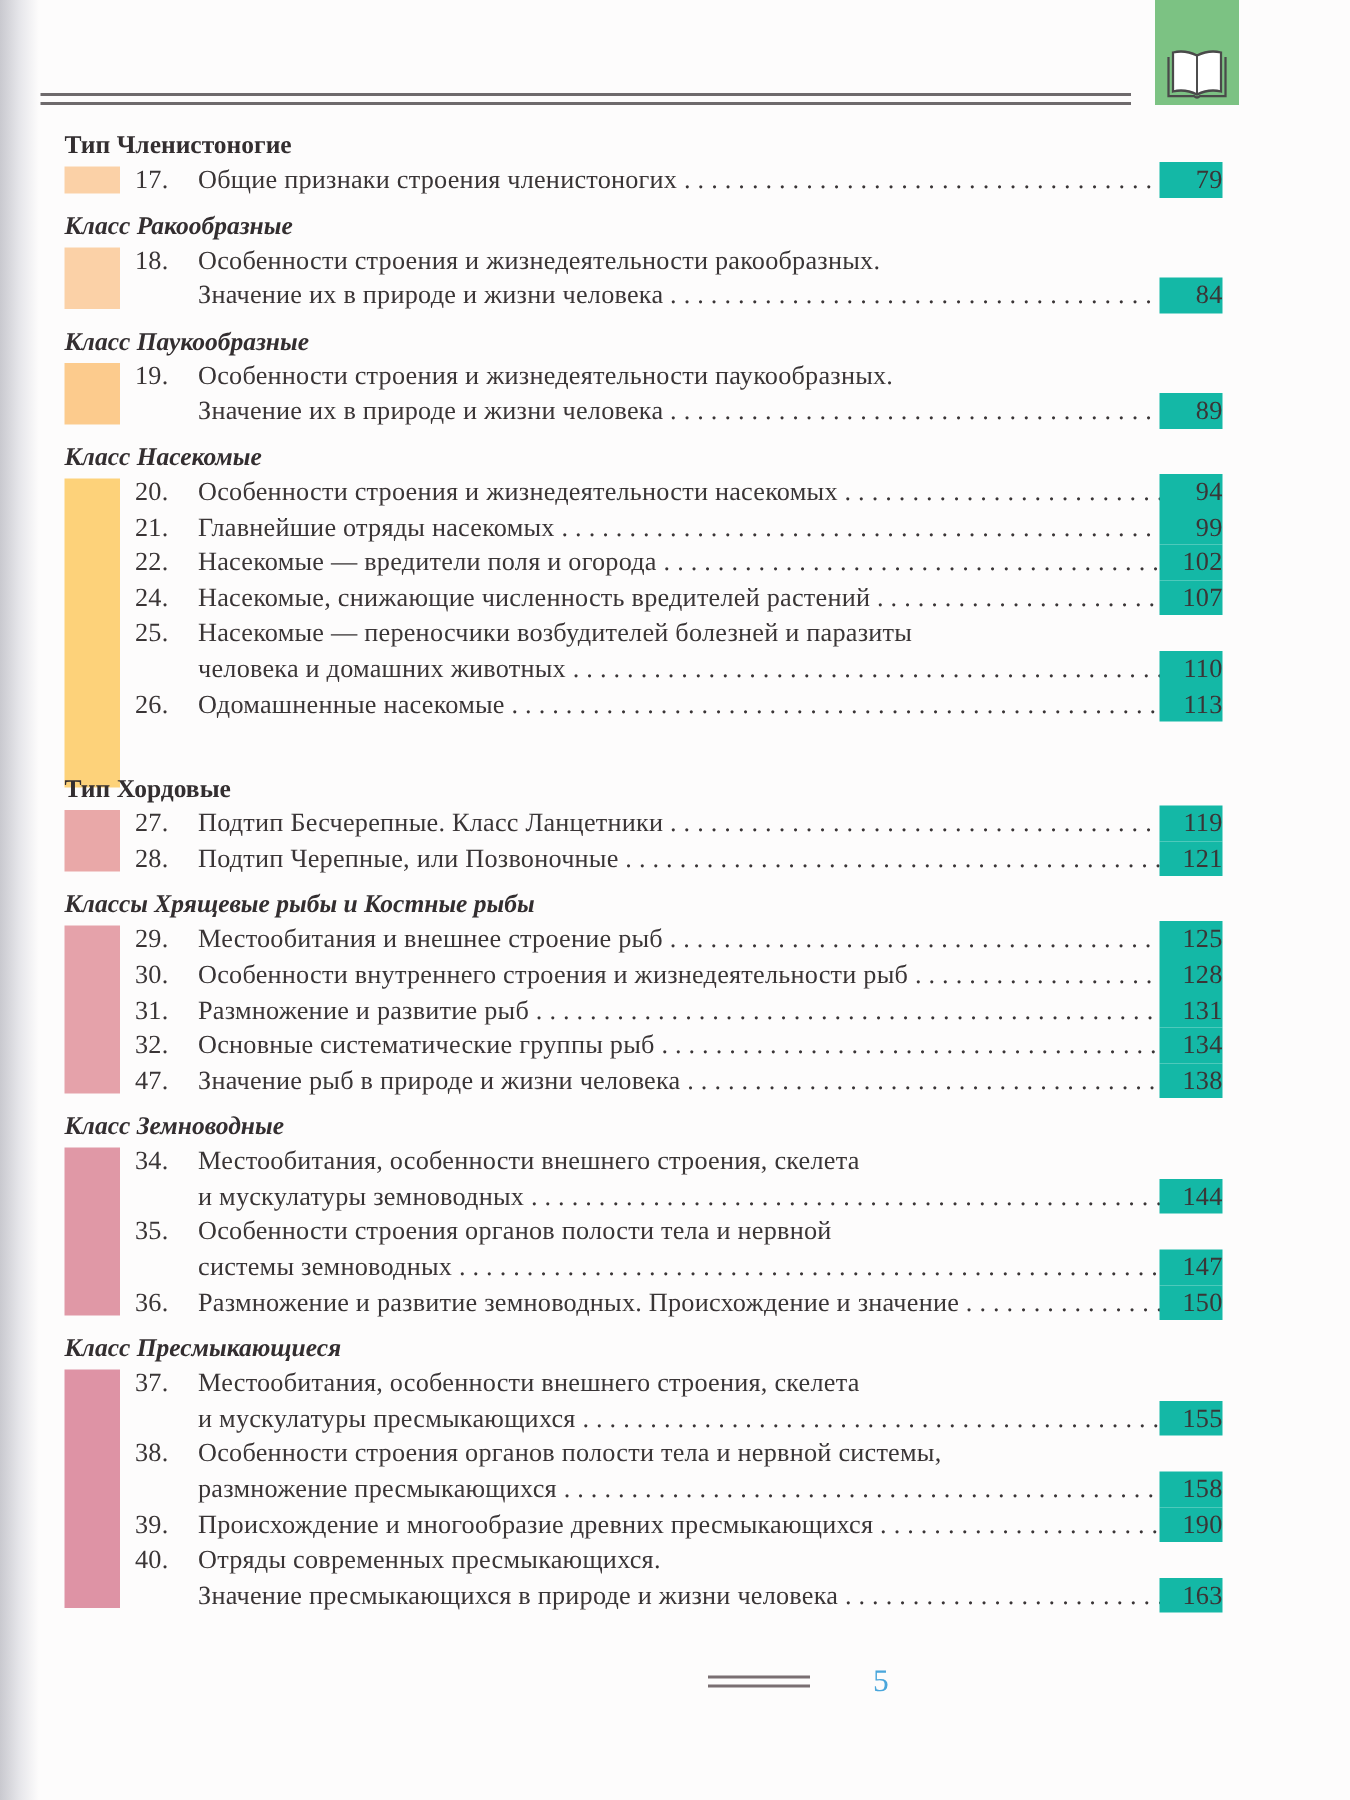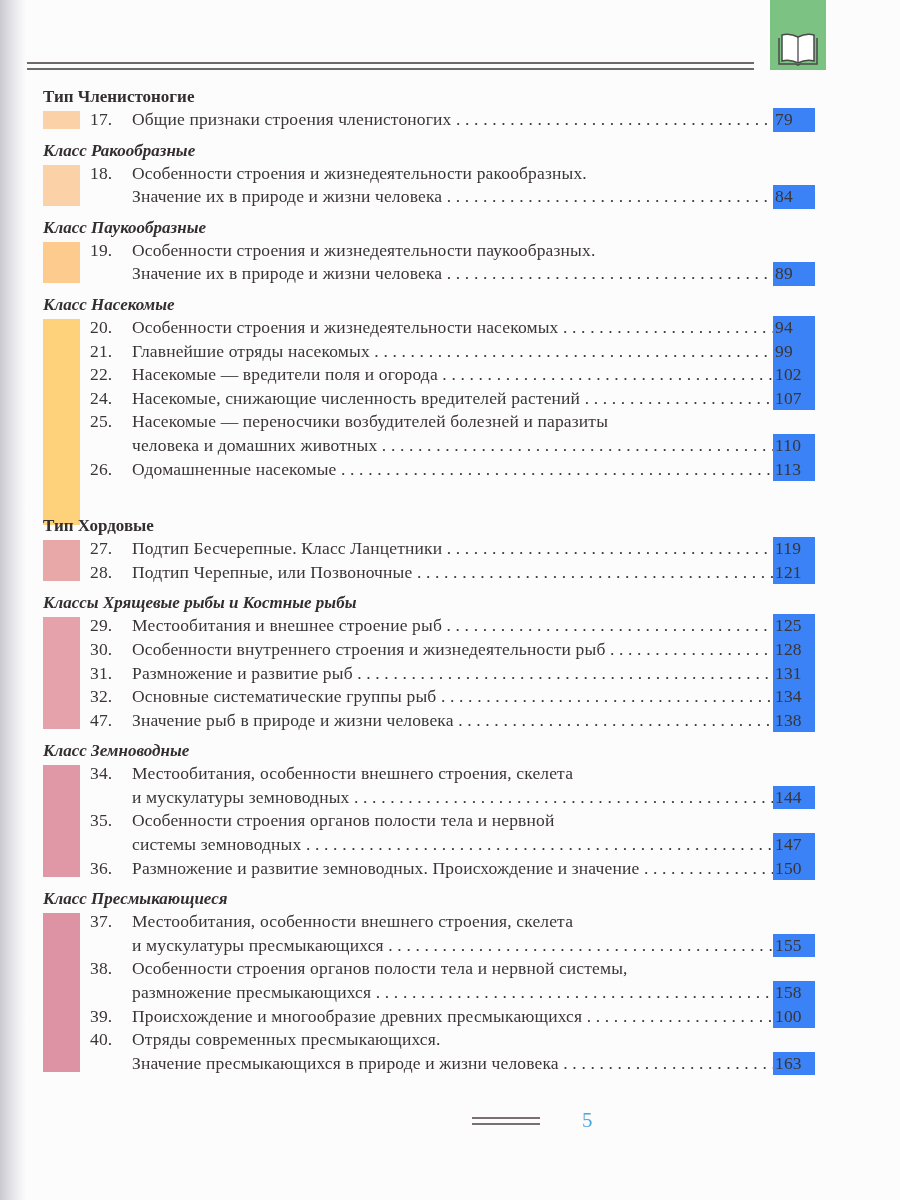--- a/index.html
+++ b/index.html
@@ -44,21 +44,21 @@
     font-family: "Liberation Serif", "DejaVu Serif", serif;
     font-size: 17.5px; letter-spacing: 0.15px; text-decoration: underline;
   }
   .num { position: absolute; left: 90px; width: 40px; }
   .txt { position: absolute; left: 132px; right: 89px; overflow: hidden; }
   .txt.first-only { right: auto; }
   .txt .lead::after {
     content: " . . . . . . . . . . . . . . . . . . . . . . . . . . . . . . . . . . . . . . . . . . . . . . . . . . . . . . . . . . . . . . . . . . . . . . . . . . . .";
     white-space: nowrap;
   }
-  .page { position: absolute; right: 73px; width: 40px; background: #3b82f6; padding-left: 2px; }
+  .page { position: absolute; right: 73px; width: 40px; text-align: right; background: #14b8a6; padding-left: 2px; }
   .gap-after { height: 8px; }
   .big-gap { height: 26px; }
 
   .footer {
     position: absolute; left: 472px; top: 1117px; width: 68px; height: 8px;
   }
   .footer .l1 { position:absolute; left:0; right:0; top:0; height:2px; background:#7a6f72; }
   .footer .l2 { position:absolute; left:0; right:0; top:6px; height:2px; background:#7a6f72; }
   .page-number {
     position: absolute; left: 582px; top: 1108px; font-size: 21px;
@@ -303,21 +303,21 @@
           </div>
           <div class="line">
             <span class="txt"><span class="lead">размножение пресмыкающихся</span></span>
             <span class="page">158</span>
           </div>
         </div>
         <div class="entry">
           <div class="line">
             <span class="num">39.</span>
             <span class="txt"><span class="lead">Происхождение и многообразие древних пресмыкающихся</span></span>
-            <span class="page">100</span>
+            <span class="page">190</span>
           </div>
         </div>
         <div class="entry">
           <div class="line">
             <span class="num">40.</span>
             <span class="txt first-only"><span>Отряды современных пресмыкающихся.</span></span>
           </div>
           <div class="line">
             <span class="txt"><span class="lead">Значение пресмыкающихся в природе и жизни  человека</span></span>
             <span class="page">163</span>

